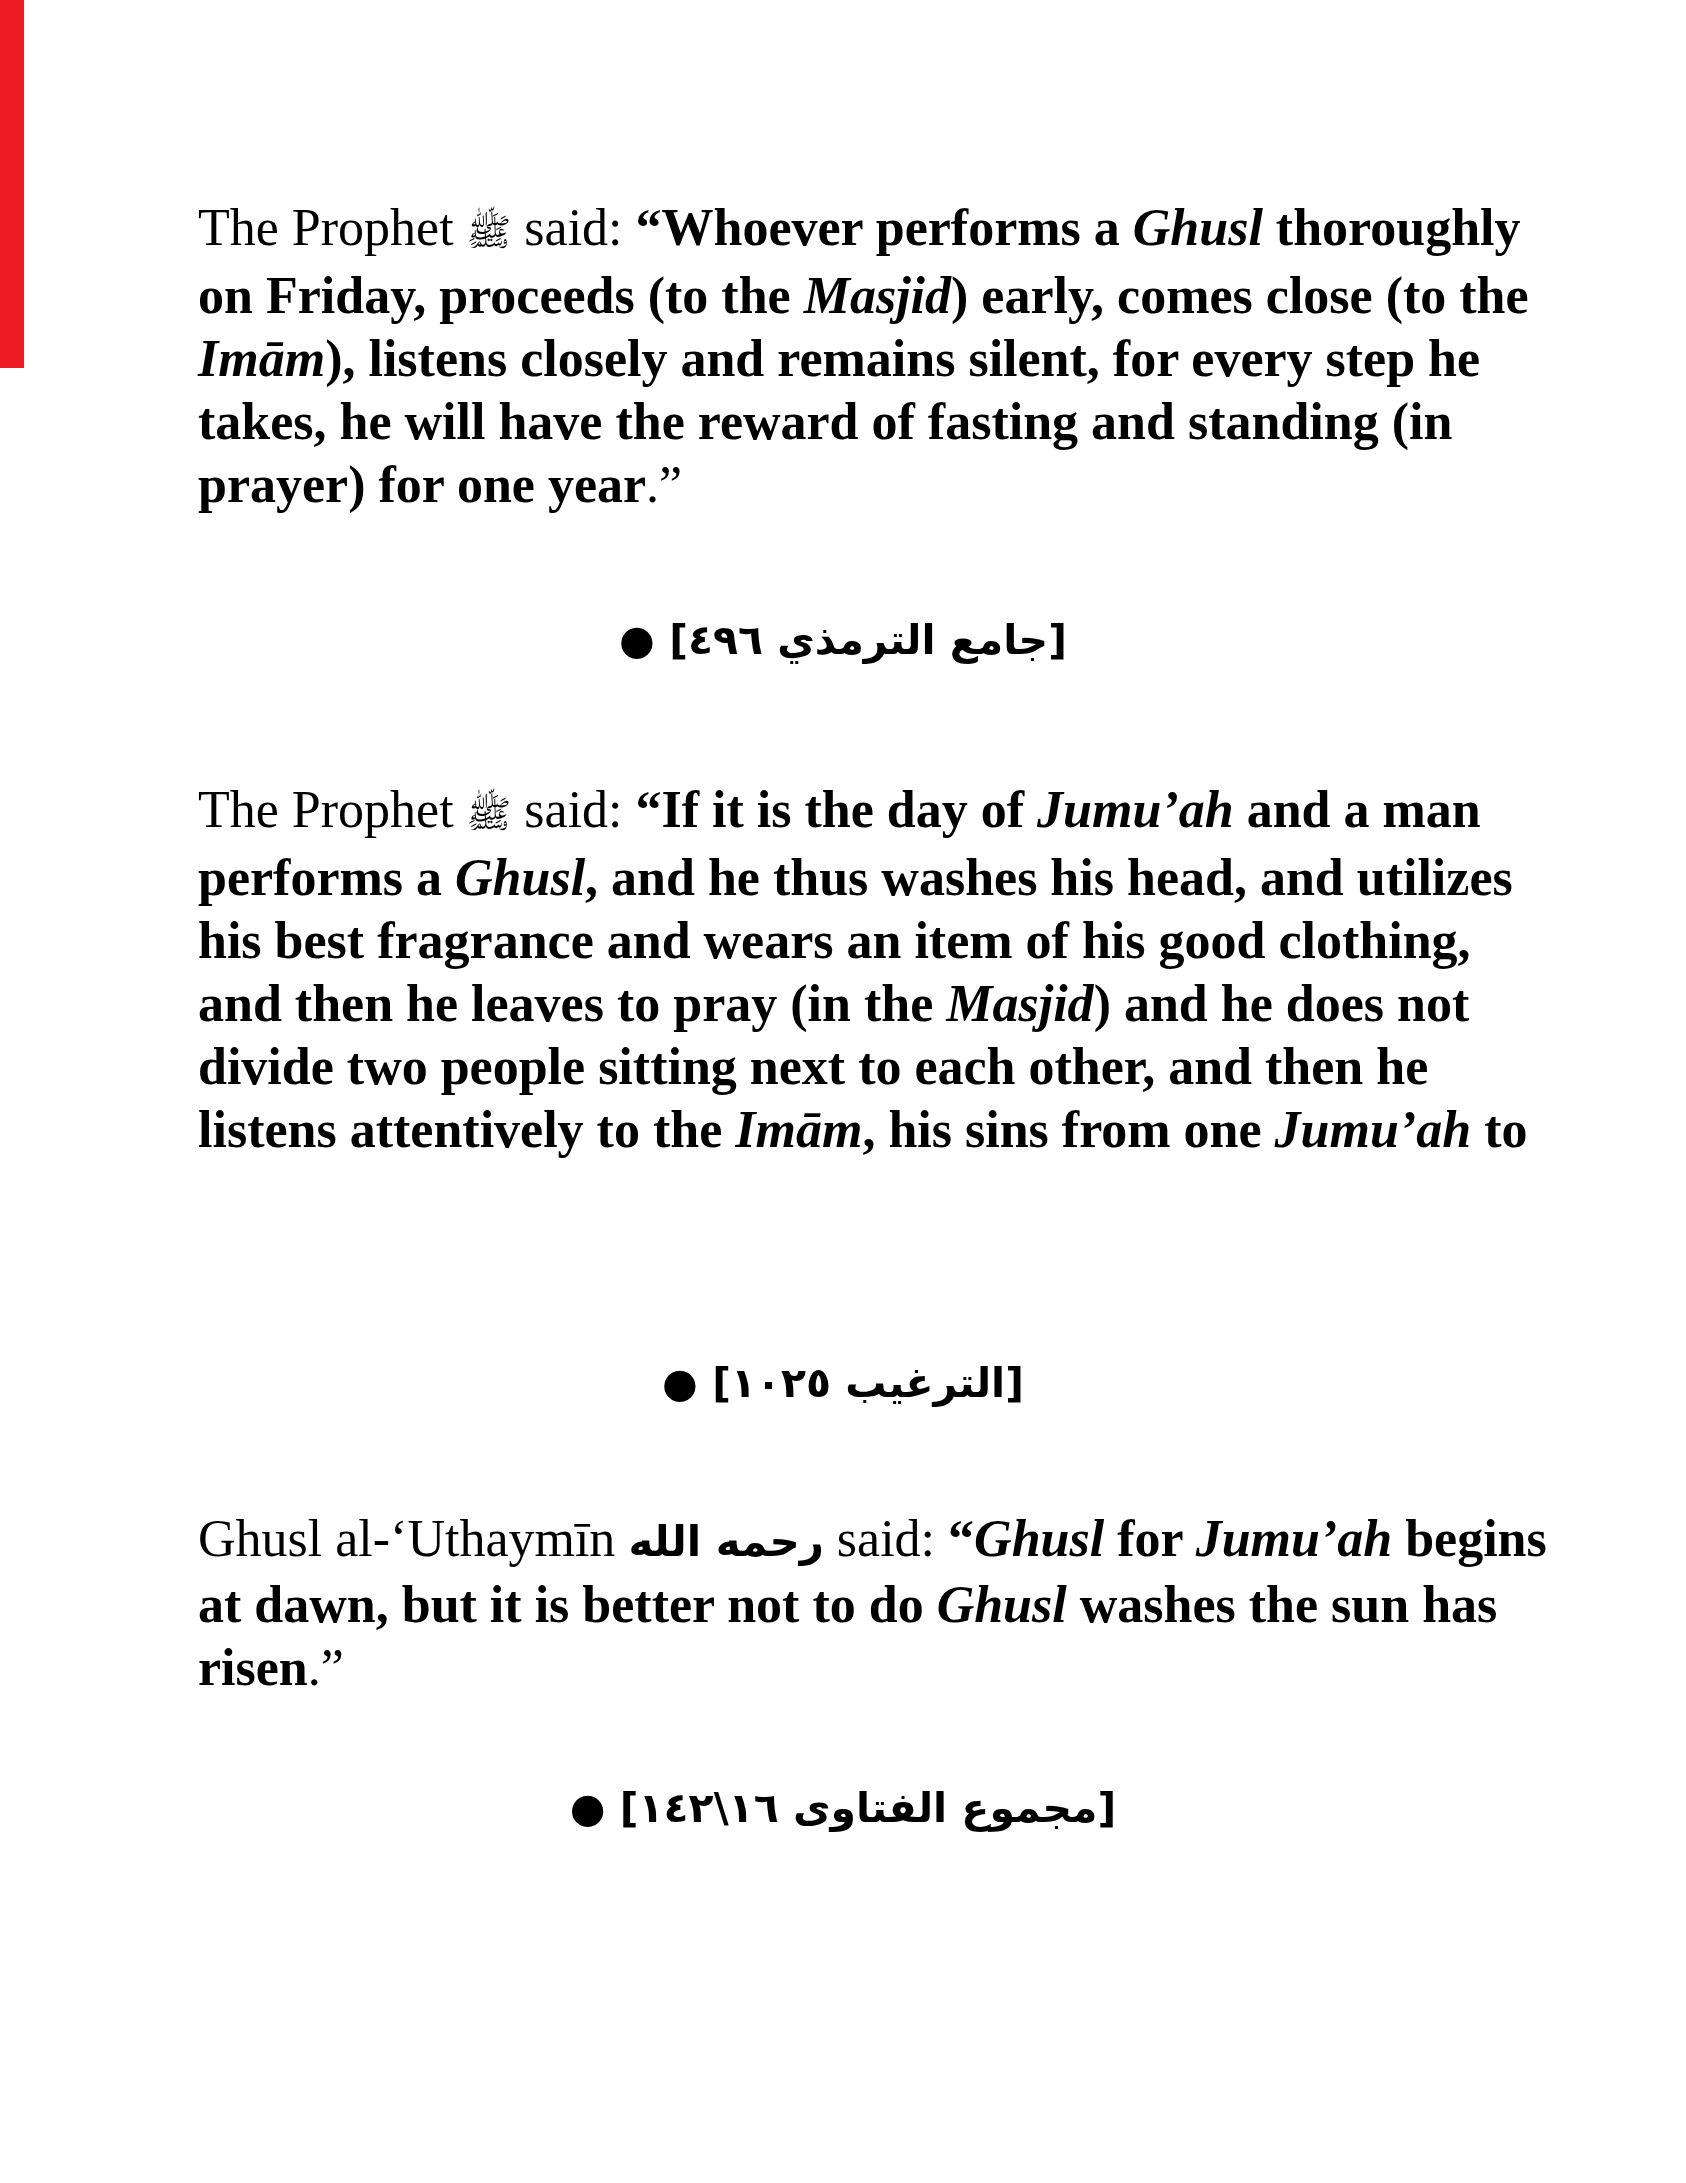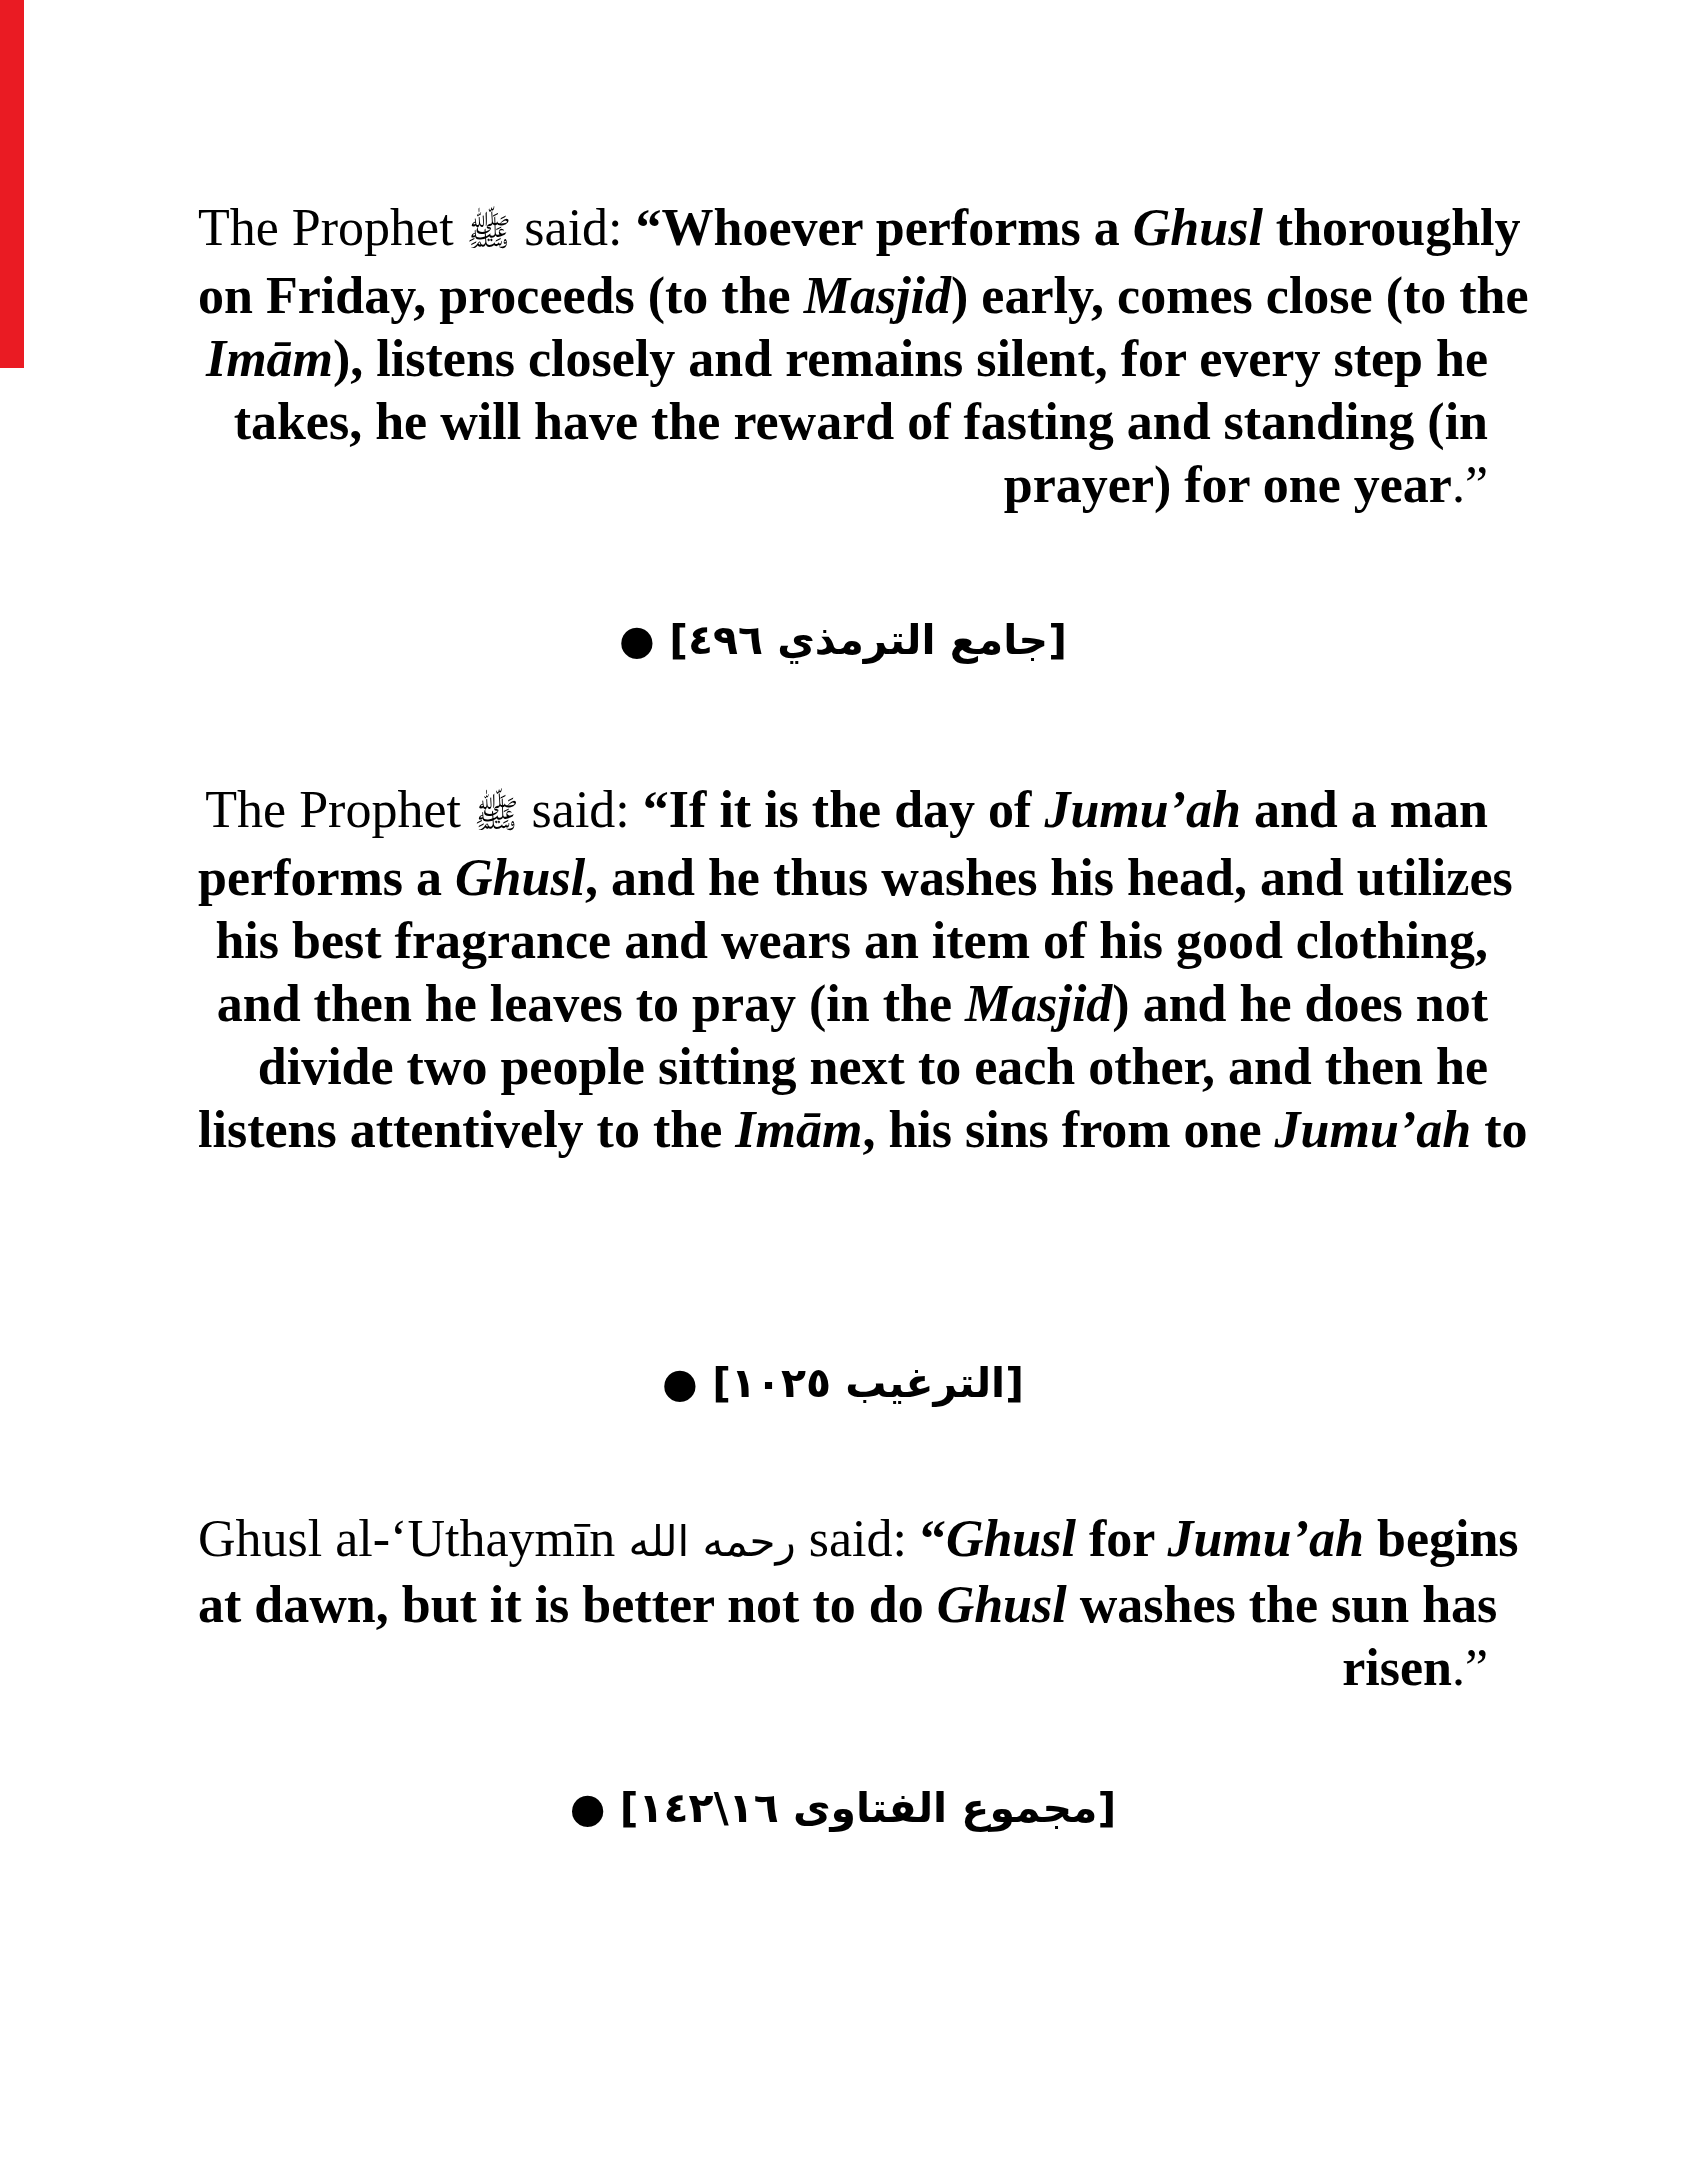--- a/index.html
+++ b/index.html
@@ -12,33 +12,33 @@
     font-family:"Liberation Serif", serif;
     color:#000000;
   }
   .redbar{
     position:absolute;left:0;top:0;
     width:24px;height:368px;
     background:#ea1b23;
   }
   .para{
     position:absolute;left:198px;width:1290px;
-    font-size:52px;line-height:63px;text-align:right;
+    font-size:52px;line-height:63px;text-align:left;
   }
   .pline{margin:0;white-space:nowrap;}
   .r{font-weight:400;font-style:normal;}
   .b{font-weight:700;font-style:normal;}
   .bi{font-weight:700;font-style:italic;}
   .sym{
     font-family:"DejaVu Sans", sans-serif;
     font-weight:400;font-size:37px;
   }
   .ar{
     font-family:"DejaVu Sans", sans-serif;
-    font-weight:400;font-size:42px;
+    font-weight:700;font-size:42px;
   }
   .cite{
     position:absolute;left:198px;width:1290px;
     direction:rtl;text-align:center;
     font-family:"DejaVu Sans", sans-serif;
     font-weight:700;font-size:41px;line-height:63px;
     white-space:nowrap;
   }
   #p1{top:196px;}
   #c1{top:609px;}

